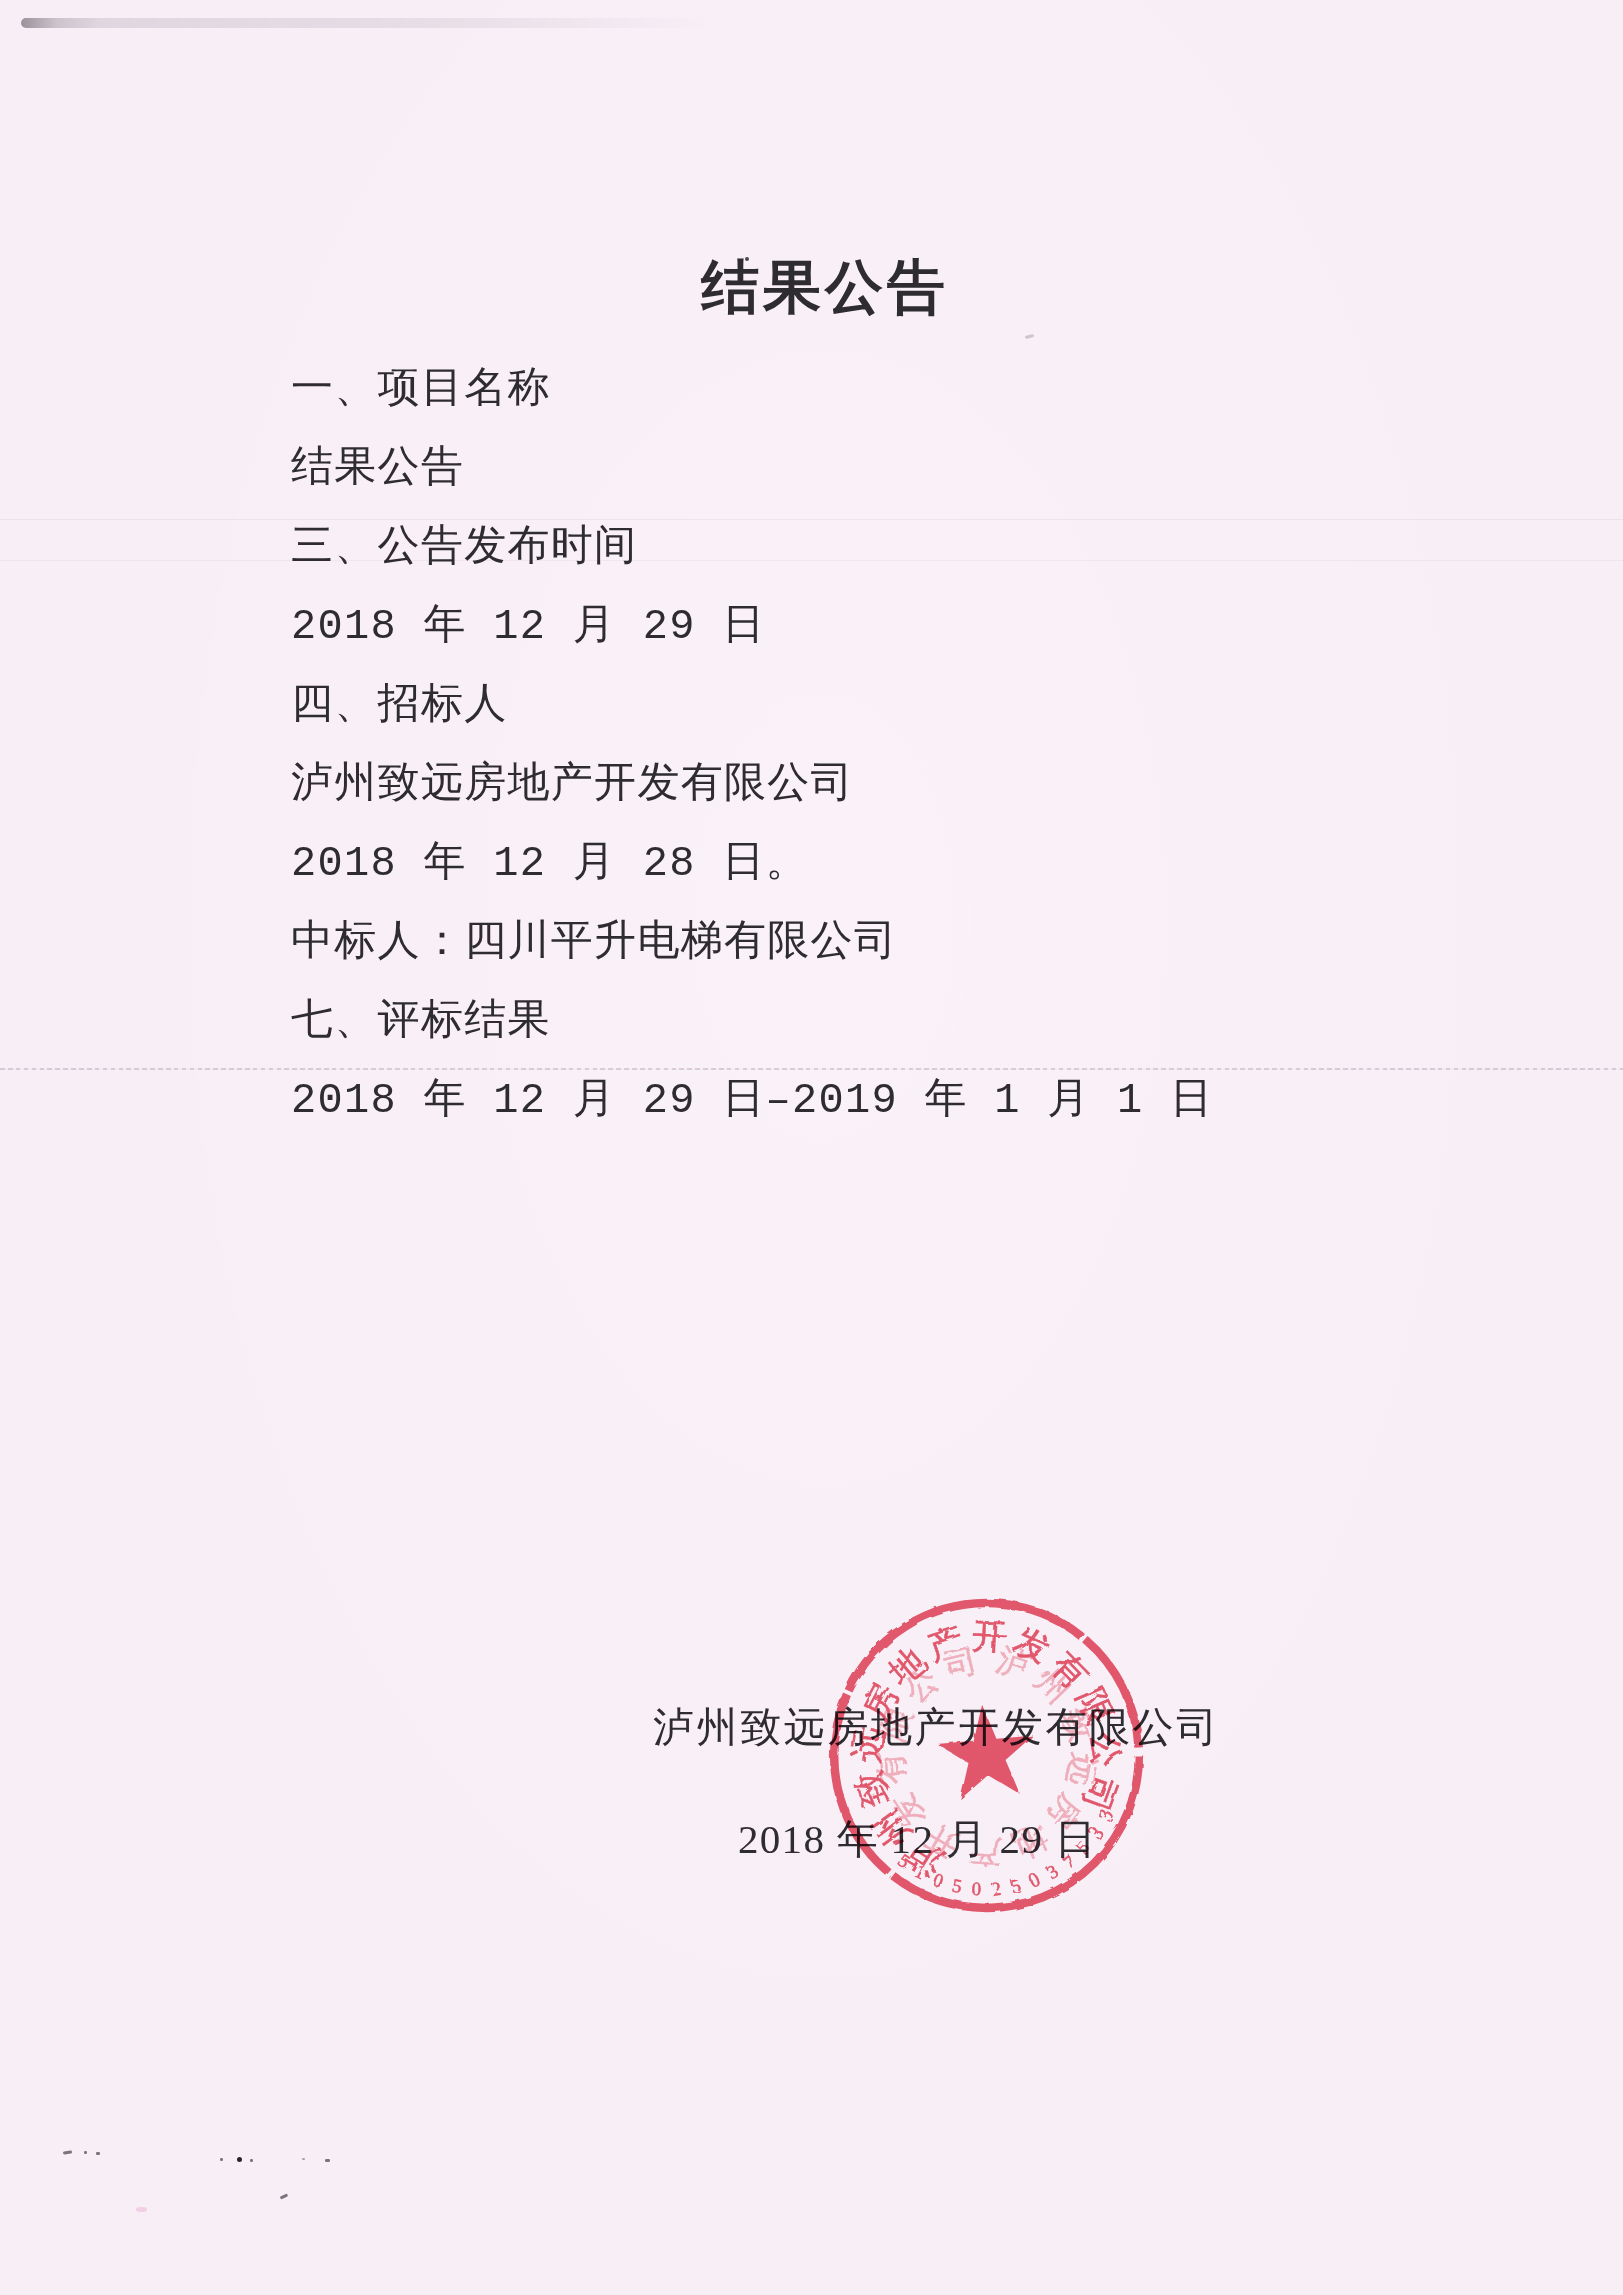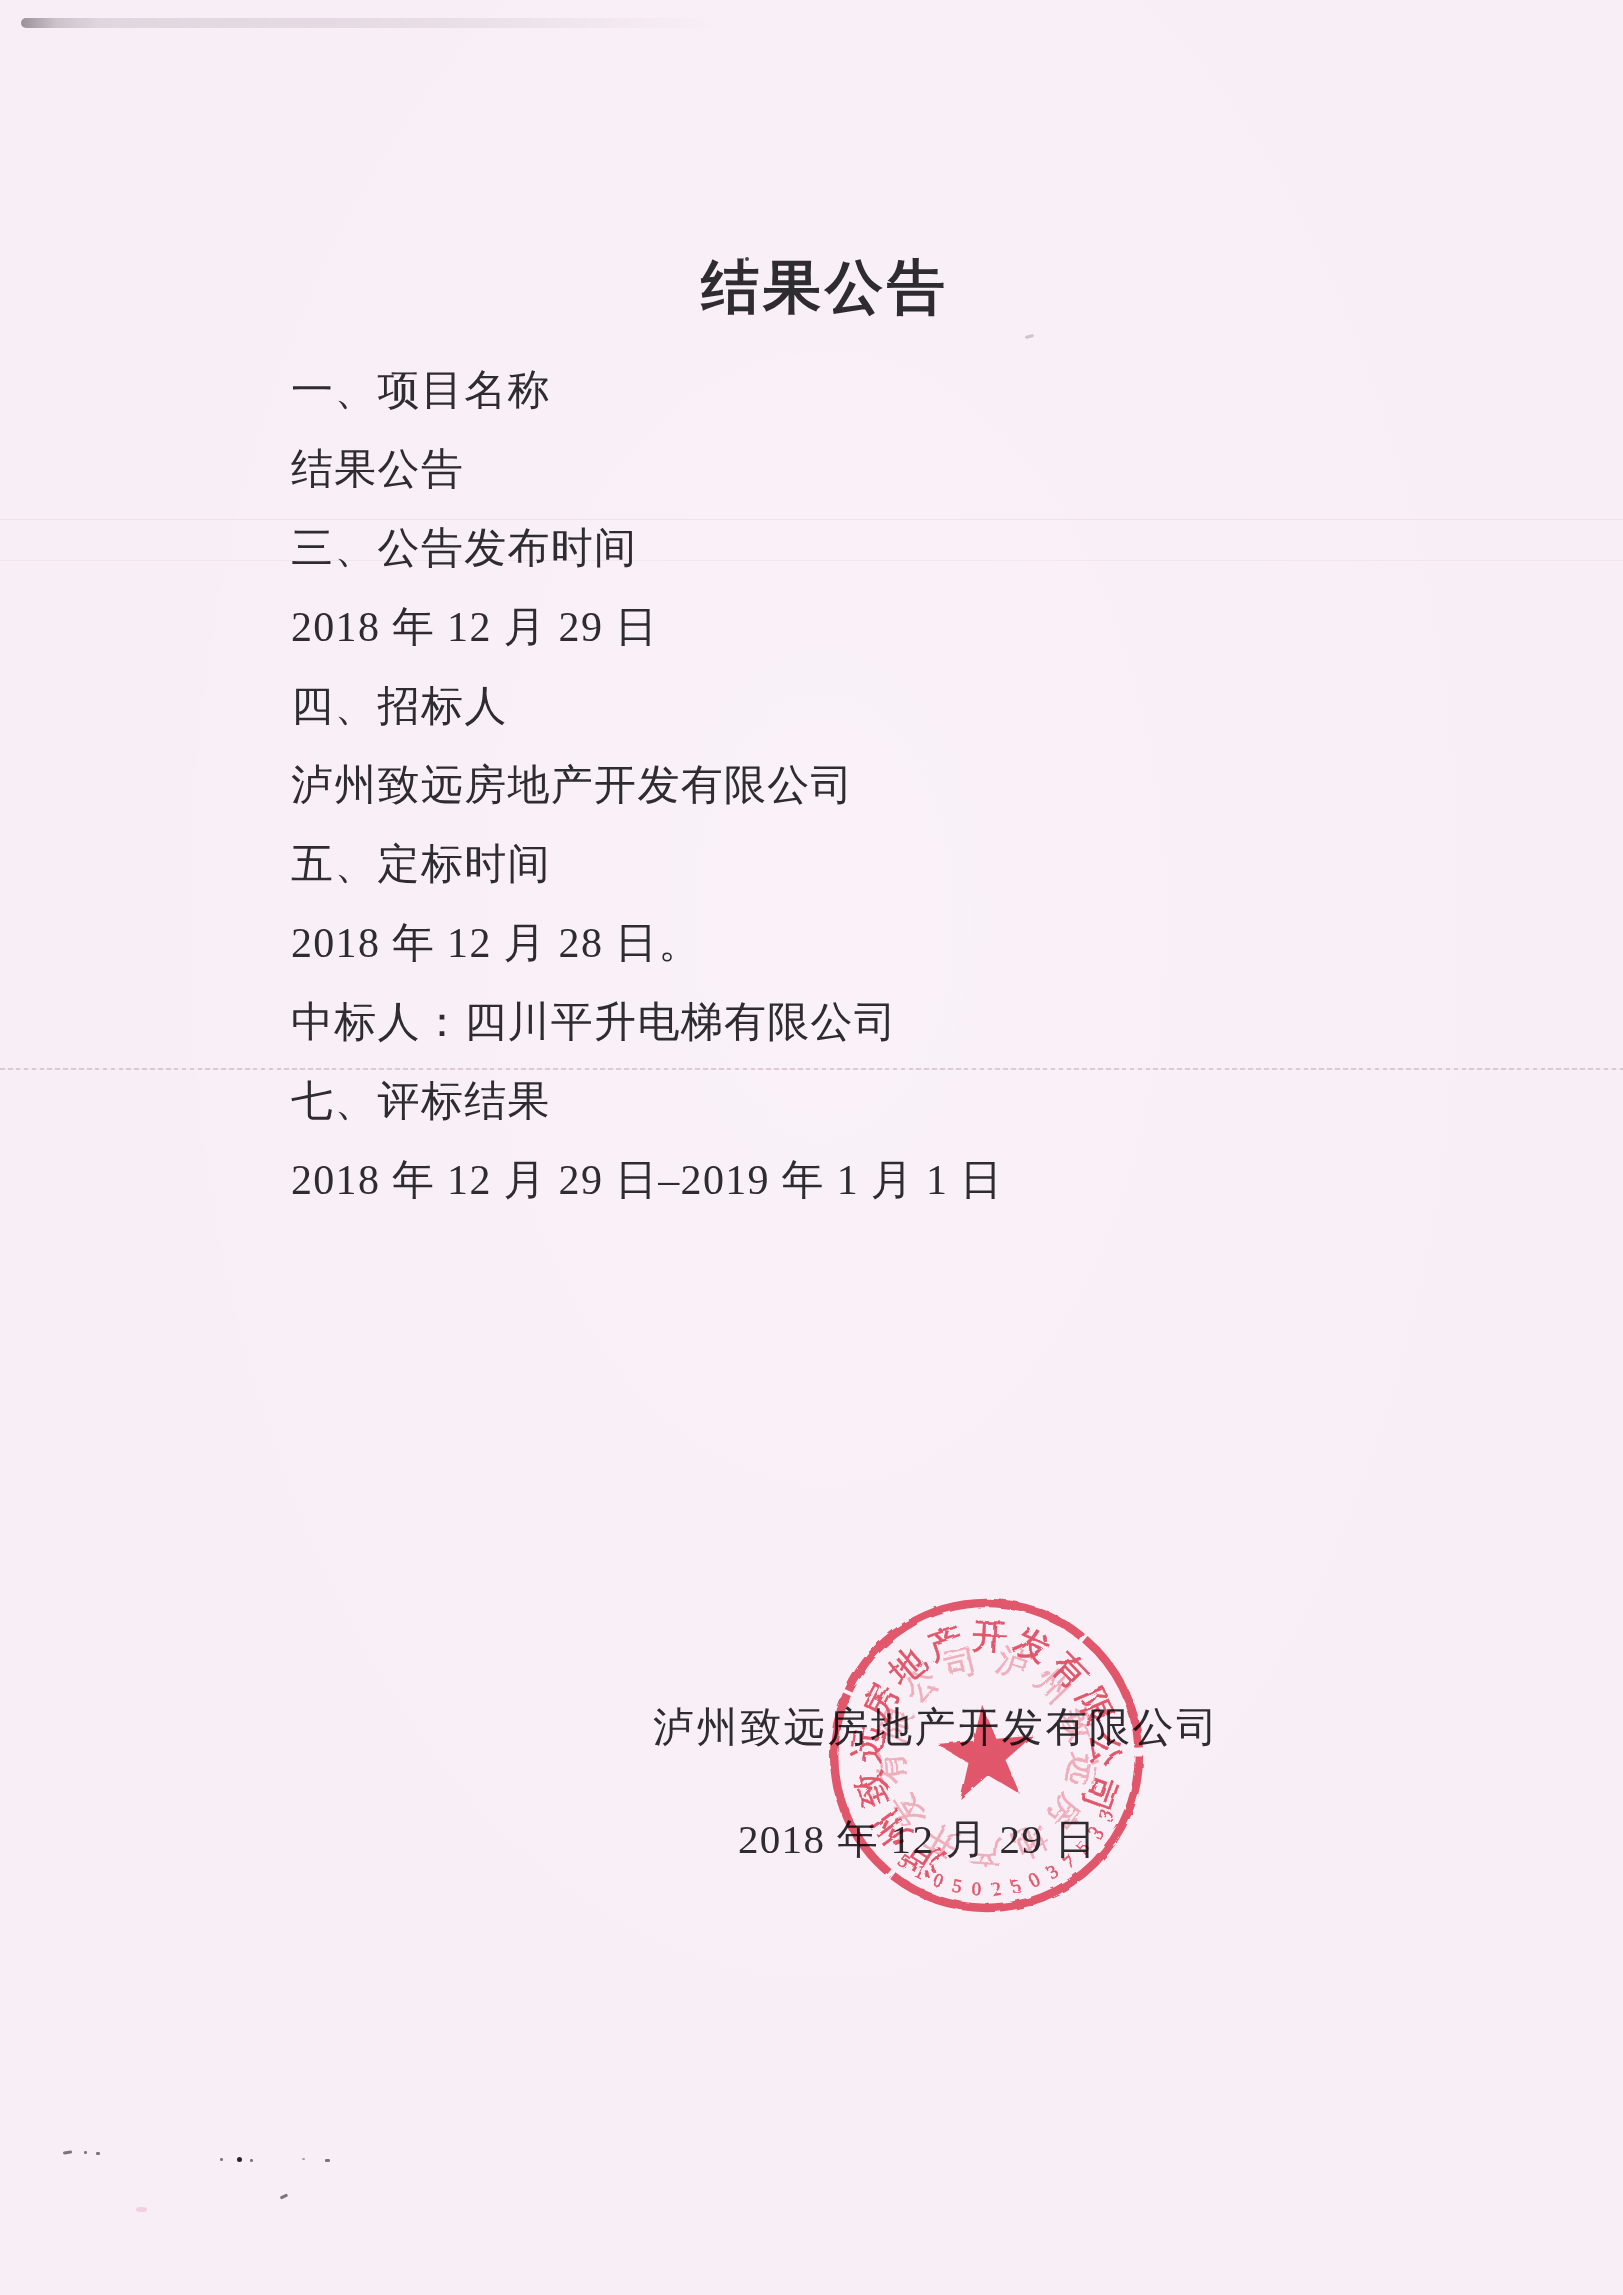--- a/index.html
+++ b/index.html
@@ -34,20 +34,21 @@
     color: var(--ink);
   }
   .body-text {
     position: absolute;
     top: 351px; left: 291px;
     width: 1113px;
     font-size: 42px;
     line-height: 79px;
     letter-spacing: 1.3px;
     white-space: nowrap;
+    font-family: Liberation Mono, monospace;
   }
   .body-text p { margin: 0; height: 79px; }
 
   .sig-company {
     position: absolute;
     top: 1702px; left: 653px;
     font-size: 41px; line-height: 50px;
     letter-spacing: 2.6px;
     white-space: nowrap;
   }
@@ -134,21 +135,20 @@
 
   <h1 class="doc-title">结果公告</h1>
 
   <div class="body-text">
     <p>一、项目名称</p>
     <p>结果公告</p>
     <p>三、公告发布时间</p>
     <p>2018 年 12 月 29 日</p>
     <p>四、招标人</p>
     <p>泸州致远房地产开发有限公司</p>
-    <p>五、定标时间</p>
     <p>2018 年 12 月 28 日。</p>
     <p>中标人：四川平升电梯有限公司</p>
     <p>七、评标结果</p>
     <p>2018 年 12 月 29 日–2019 年 1 月 1 日</p>
   </div>
 
   <div class="sig-company">泸州致远房地产开发有限公司</div>
   <div class="sig-date">2018 年 12 月 29 日</div>
 
   <svg class="seal" viewBox="0 0 500 500" xmlns="http://www.w3.org/2000/svg">

